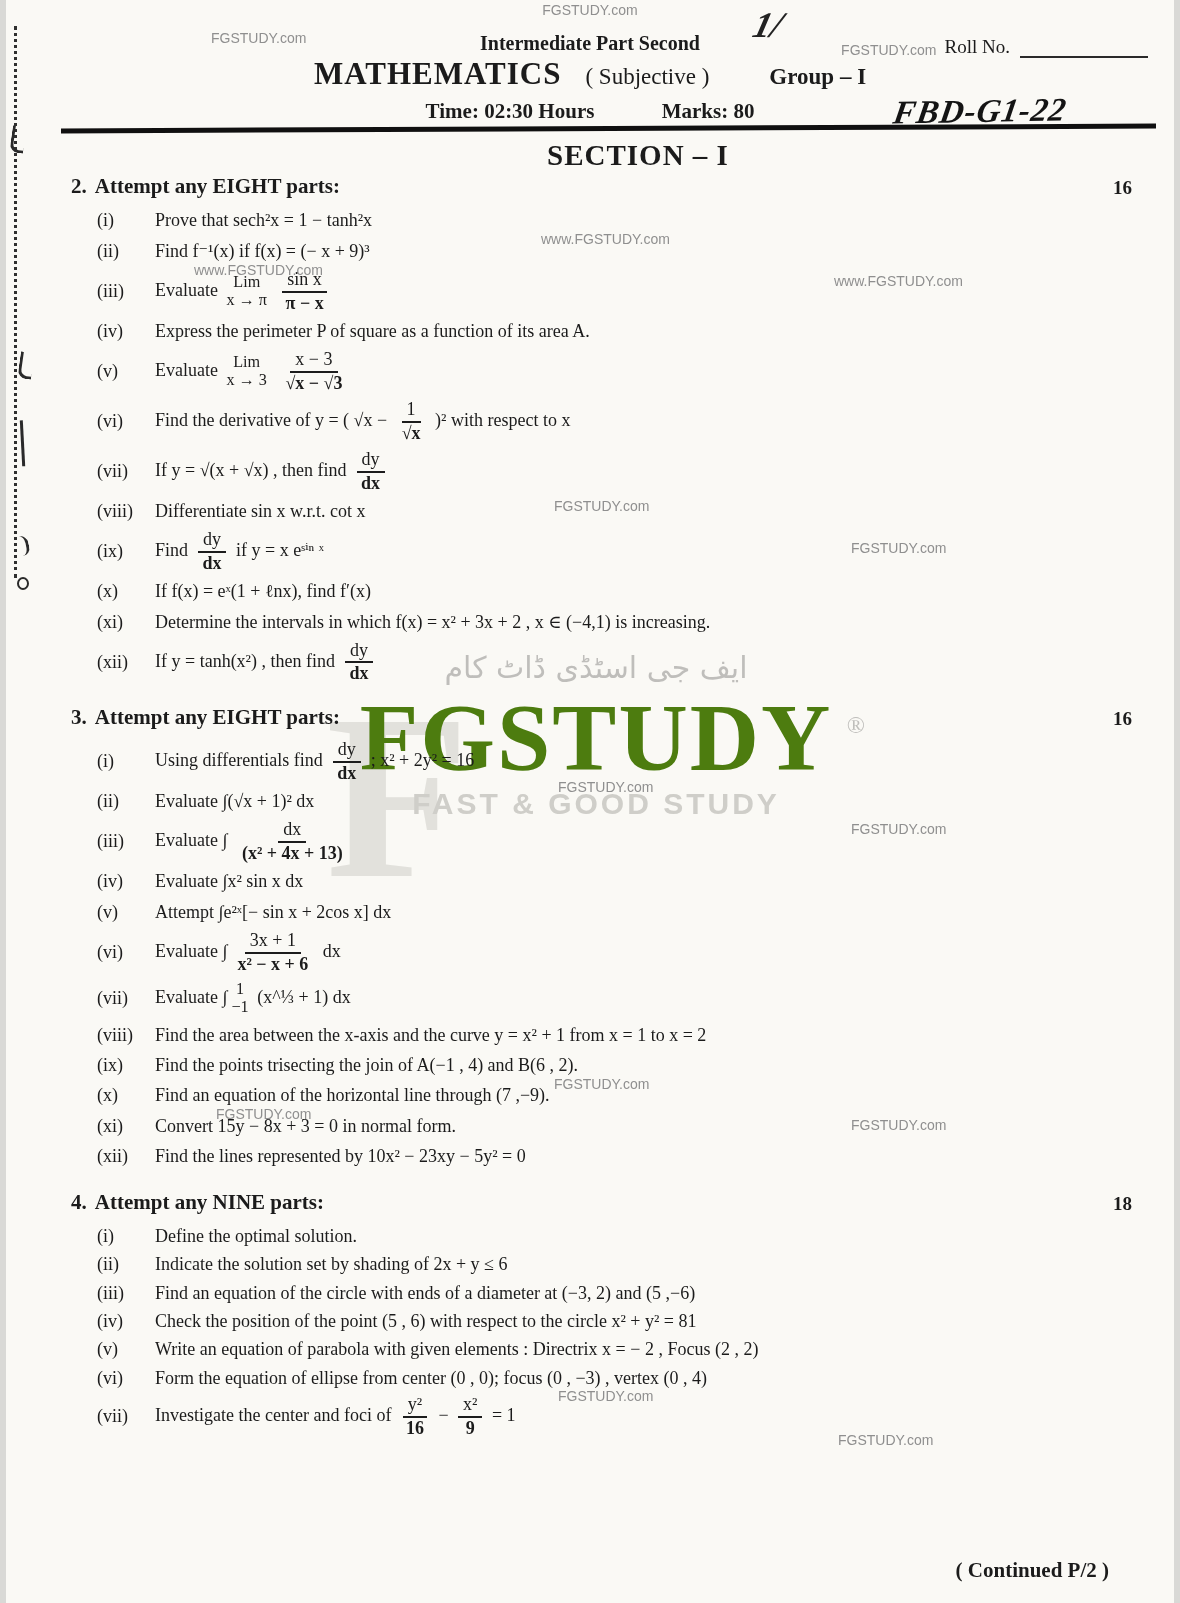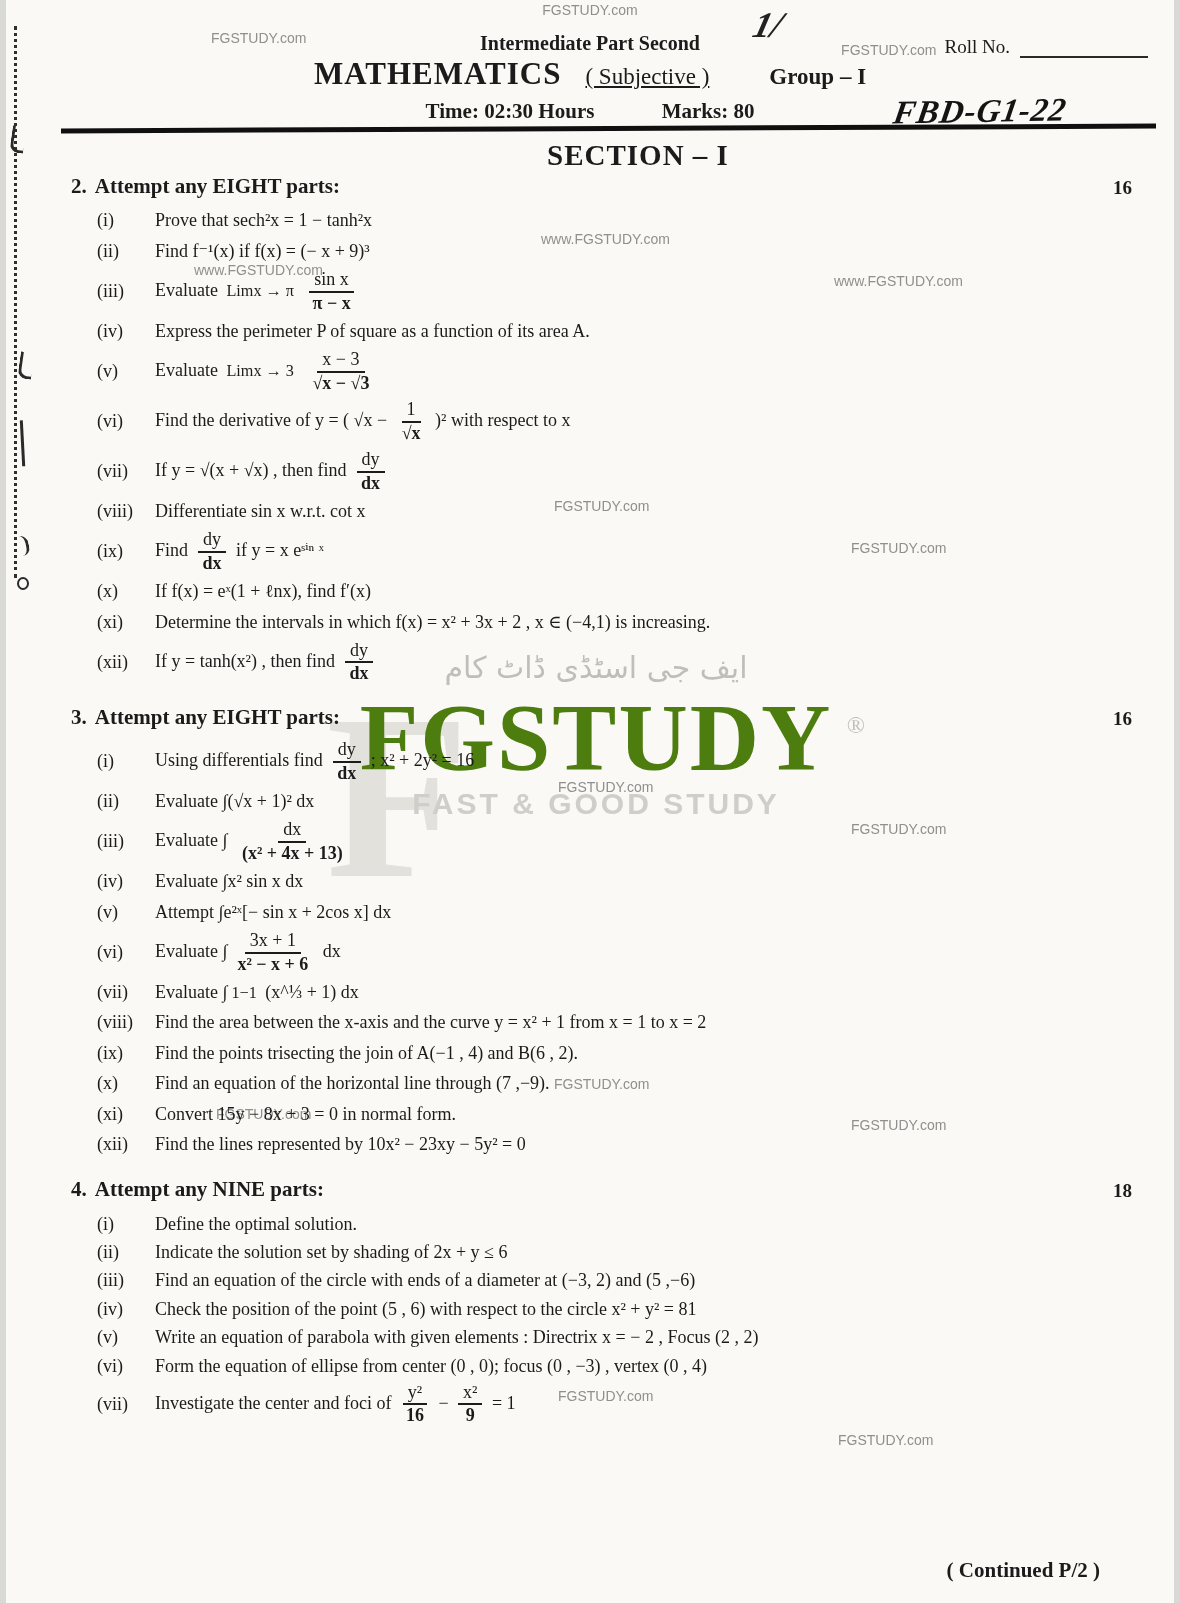--- a/index.html
+++ b/index.html
@@ -98,21 +98,21 @@
     position:absolute;top:36px;right:26px;
     display:flex;align-items:flex-end;font-size:19px;
   }
   .roll-label{font-weight:400;}
   .roll-line{
     display:inline-block;width:128px;height:1.05em;
     border-bottom:2px solid #2a2a2a;margin-left:10px;
   }
   .titlerow{position:absolute;top:56px;width:100%;text-align:center;}
   .title{font-size:31px;font-weight:700;letter-spacing:1px;}
-  .subjective{font-size:23px;margin-left:20px;text-decoration:underline;}
+  .subjective{font-size:23px;margin-left:20px;}
   .group{font-size:23px;font-weight:700;margin-left:56px;}
   .timerow{position:absolute;top:99px;width:100%;text-align:center;font-size:21px;font-weight:700;}
   .tmarks{margin-left:62px;}
   .hw-code{
     position:absolute;right:108px;top:-6px;
     font-size:33px;font-style:italic;font-weight:700;
     transform:skewX(-10deg) rotate(-1deg);letter-spacing:1px;color:#141414;
   }
   .rule{
     position:absolute;top:126px;left:55px;right:18px;height:5px;
@@ -137,27 +137,27 @@
   .pn{flex:0 0 58px;}
   .pt{flex:1;}
   
   .frac{
     display:inline-flex;flex-direction:column;align-items:center;
     vertical-align:middle;margin:0 5px;text-align:center;line-height:1.08;
   }
   .frac .fnum{display:block;padding:0 5px 1px;border-bottom:2px solid #1c1c1c;}
   .frac .fden{display:block;padding:1px 5px 0;font-weight:bold;}
   .stack{
-    display:inline-flex;flex-direction:row;align-items:center;
+    display:inline-flex;flex-direction:column;align-items:center;
     vertical-align:middle;margin:0 4px;font-size:0.9em;line-height:1.1;text-align:center;font-family:Liberation Serif, serif;
   }
   .stack span{display:block;}
   
   .footer{
-    position:absolute;right:74px;bottom:20px;z-index:2;
+    position:absolute;right:65px;bottom:20px;z-index:2;
     font-size:21px;font-weight:700;
   }
 </style>
 </head>
 <body>
 
 <div class="page">
 
   <div class="wm wm1">FGSTUDY.com</div>
   <div class="wm wm2">FGSTUDY.com</div>

